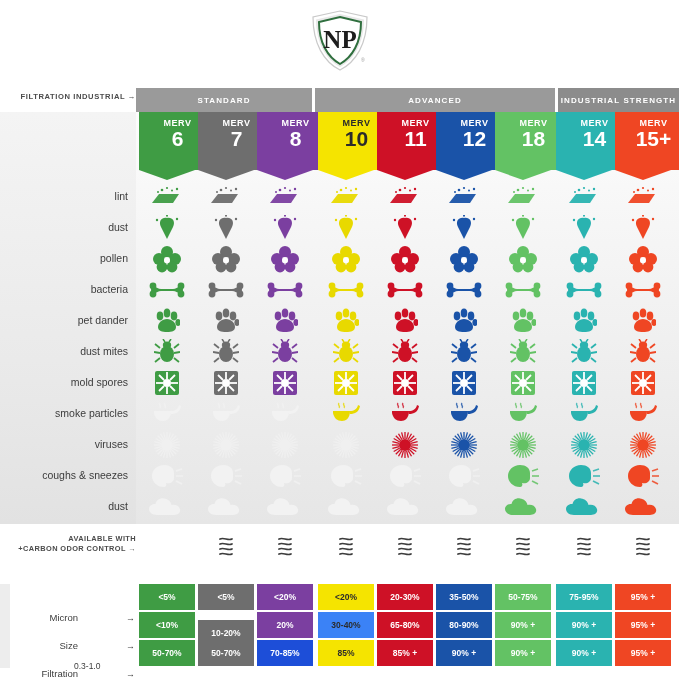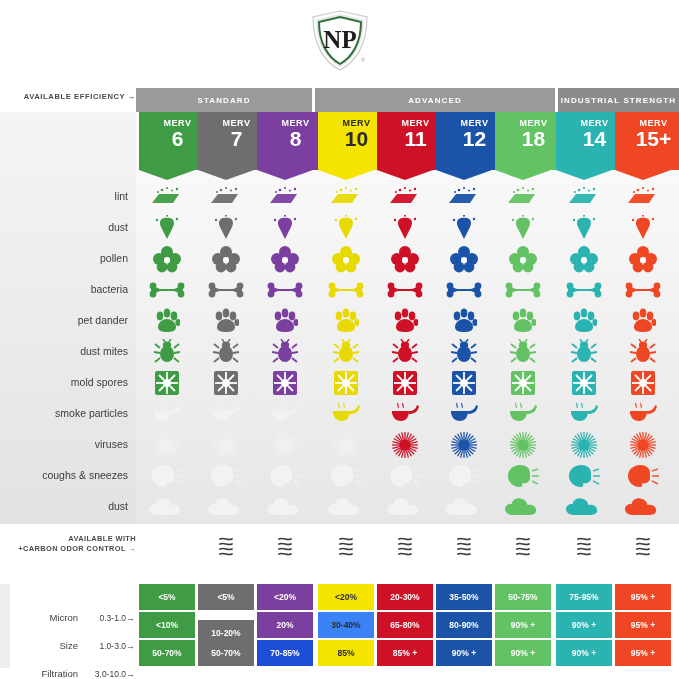--- a/index.html
+++ b/index.html
@@ -46,41 +46,41 @@
   .carbonband{position:absolute;left:0;top:524px;width:679px;height:44px;background:#ffffff;}
   .carbonlabel{position:absolute;left:8px;top:534px;width:128px;text-align:right;
      font-size:7.4px;font-weight:bold;color:#4b4b4b;line-height:10px;letter-spacing:.4px;}
   .carboncell{position:absolute;top:534px;width:56px;height:24px;display:flex;align-items:center;justify-content:center;}
 
   
   .btable{position:absolute;left:136px;top:584px;width:543px;height:84px;}
   .bcell{position:absolute;width:56px;height:26px;color:#fff;font-size:8.5px;font-weight:bold;
      display:flex;align-items:center;justify-content:center;}
   .brlabel{position:absolute;width:60px;text-align:right;font-size:9.5px;color:#3c3c3c;}
-  .brval{position:absolute;width:52px;text-align:right;font-size:8.5px;color:#3c3c3c;}
+  .brval{position:absolute;width:52px;text-align:left;font-size:8.5px;color:#3c3c3c;margin-top:48px;}
   .brarrow{position:absolute;font-size:9px;color:#3c3c3c;}
   .arrowline{position:absolute;left:0;top:604px;width:136px;height:84px;}
   .leftbox{position:absolute;left:0;top:584px;width:10px;height:84px;background:#ededed;}
 </style>
 </head>
 <body>
 
 <div id="root">
 
   <div class="logo">
     <svg width="60" height="62" viewBox="0 0 60 62">
       <path d="M30 1 L57 7 C57 34 46 52 30 60 C14 52 3 34 3 7 Z" fill="#ffffff" stroke="#c9c9c9" stroke-width="1.2"></path>
       <path d="M30 4 L54 9.5 C54 33 44 49.5 30 57 C16 49.5 6 33 6 9.5 Z" fill="#e8e8e8"></path>
       <path d="M30 7 L51 12 C51 32.5 42.5 47 30 54 C17.5 47 9 32.5 9 12 Z" fill="#ffffff" stroke="#2f6f3e" stroke-width="2"></path>
       <text x="30" y="38" text-anchor="middle" font-family="Liberation Serif, serif" font-weight="bold" font-size="25" fill="#1d1d1d">NP</text>
       <text x="51" y="52" font-size="5" fill="#9a9a9a">®</text>
     </svg>
   </div>
 
-  <div class="filtlabel">AVAILABLE EFFICIENCY →</div>
+  <div class="filtlabel">FILTRATION INDUSTRIAL →</div>
   <div class="headband">
     <div class="grp std">STANDARD</div>
     <div class="grp ind">INDUSTRIAL STRENGTH</div>
     <div class="grp adv">ADVANCED</div>
   </div>
 
   <div class="leftpanel"></div>
   <div class="rowsbg"></div>
 
   <div class="flags" id="flags">

